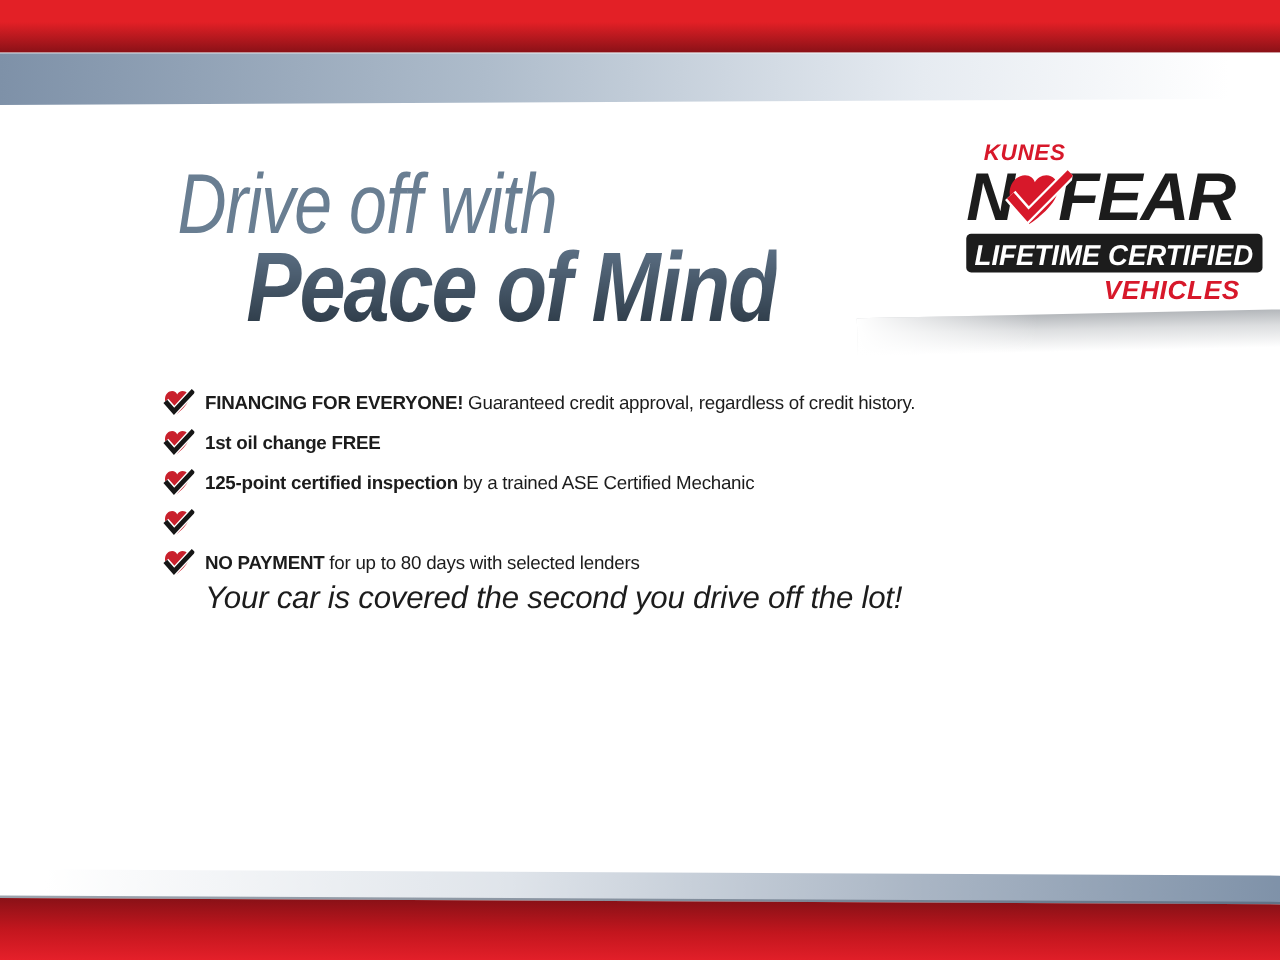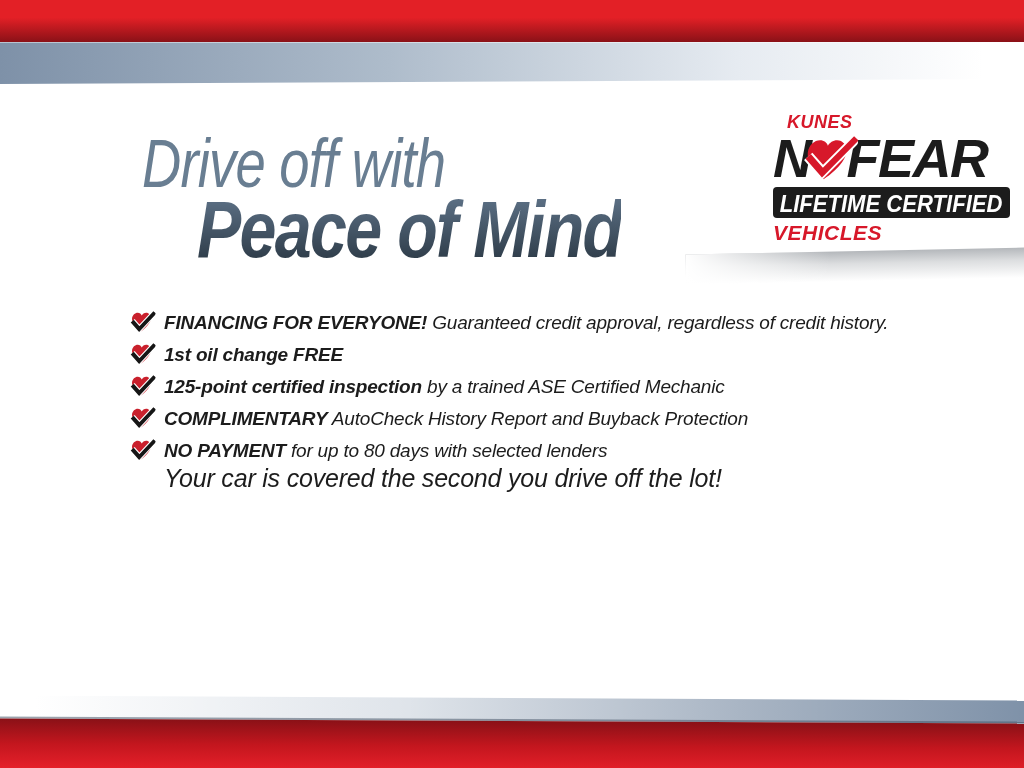--- a/index.html
+++ b/index.html
@@ -63,32 +63,32 @@
   }
   .logo-bar{
     position:relative;z-index:1;
     background:var(--ink,#1c1c1c);border-radius:4px;margin-top:2px;height:31px;
     display:flex;align-items:flex-end;justify-content:center;
     color:#fff;font-weight:700;font-style:italic;font-size:23px;white-space:nowrap;
   }
   .logo-bar span{transform:scaleX(.96);}
   .logo-vehicles{
     color:var(--brand-red,#d7182a);font-weight:700;font-style:italic;
-    font-size:21px;text-align:left;padding-right:18px;margin-top:4px;
+    font-size:21px;text-align:right;padding-right:18px;margin-top:4px;
     letter-spacing:.5px;line-height:1;
   }
   
   .benefits{position:absolute;left:128px;top:311px;width:830px;}
   .row{display:flex;align-items:flex-start;margin-bottom:9px;}
   .bullet{
     width:27px;height:24px;flex:0 0 27px;margin-right:9px;margin-top:-1px;
     transform:skewX(-5deg);
   }
   .txt{
-    margin:0;font-size:19px;line-height:23px;font-style:italic;
+    margin:0;font-size:15px;line-height:23px;
     color:var(--ink,#1c1c1c);white-space:nowrap;letter-spacing:-.2px;
   }
   .txt b{font-weight:700;}
   .pipe{color:var(--pipe-gray,#9aa0a6);font-weight:700;margin:0 7px;}
   .subline{
     margin:-4px 0 9px 36px;font-size:25px;line-height:22px;font-style:italic;
     color:var(--ink,#1c1c1c);white-space:nowrap;letter-spacing:-.2px;
   }
   
   .bottom-band{position:absolute;left:-6px;right:-6px;bottom:-3px;transform:rotate(.28deg);}
@@ -168,21 +168,20 @@
       <svg class="bullet">
           <use href="#hc-bullet"></use>
         </svg>
       <p class="txt"><b>125-point certified inspection</b><span> by a trained ASE Certified Mechanic</span></p>
     </div>
 
     <div class="row">
       <svg class="bullet">
           <use href="#hc-bullet"></use>
         </svg>
-      <p class="txt"><b>COMPLIMENTARY</b><span> AutoCheck History Report and Buyback Protection</span></p>
     </div>
 
 
     <div class="row">
       <svg class="bullet">
           <use href="#hc-bullet"></use>
         </svg>
       <p class="txt"><b>NO PAYMENT</b><span> for up to 80 days with selected lenders</span></p>
     </div>
 

